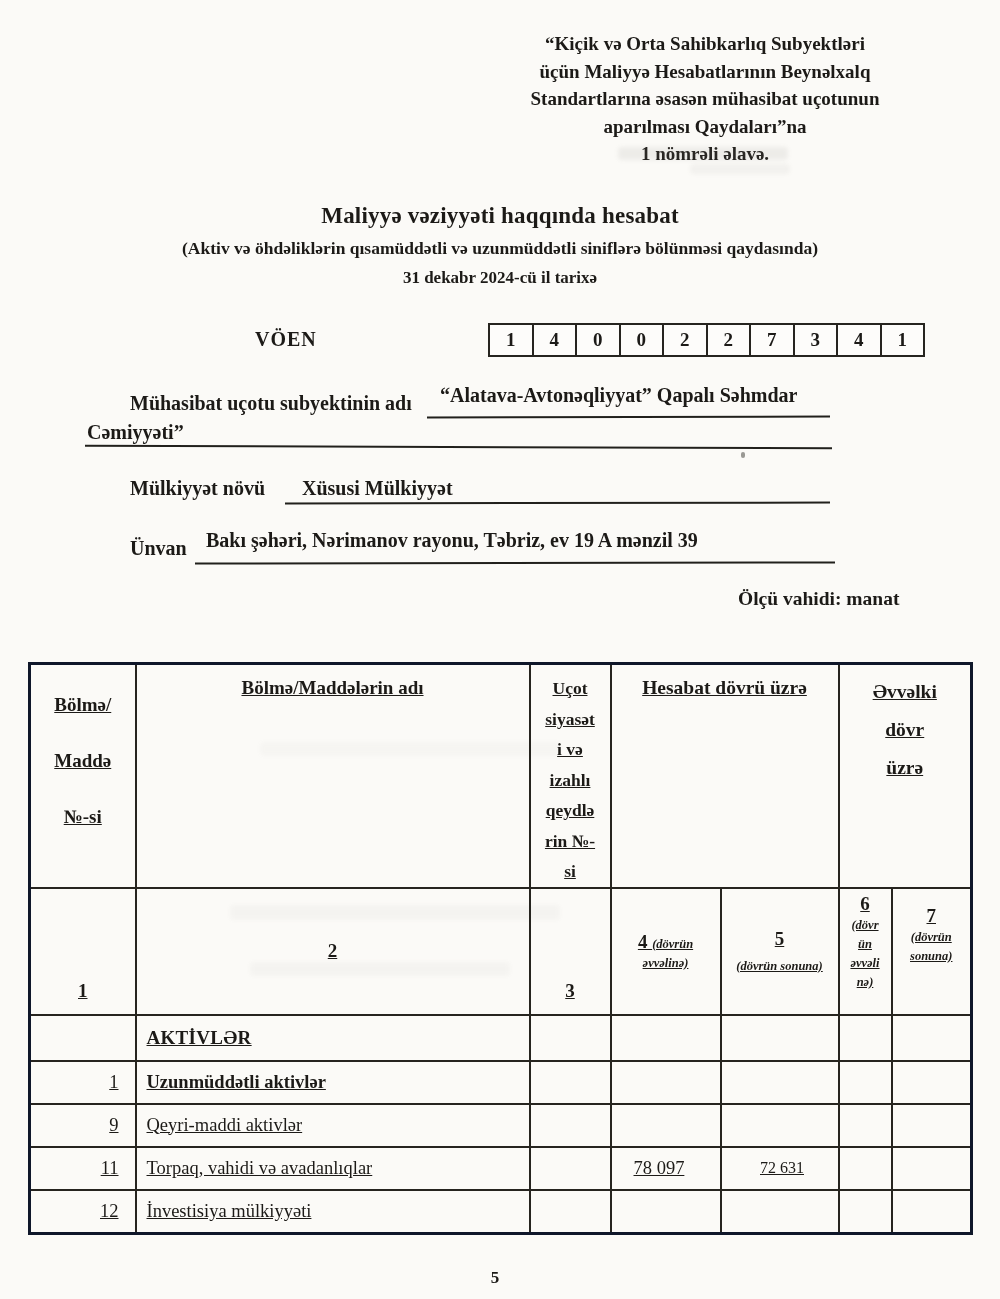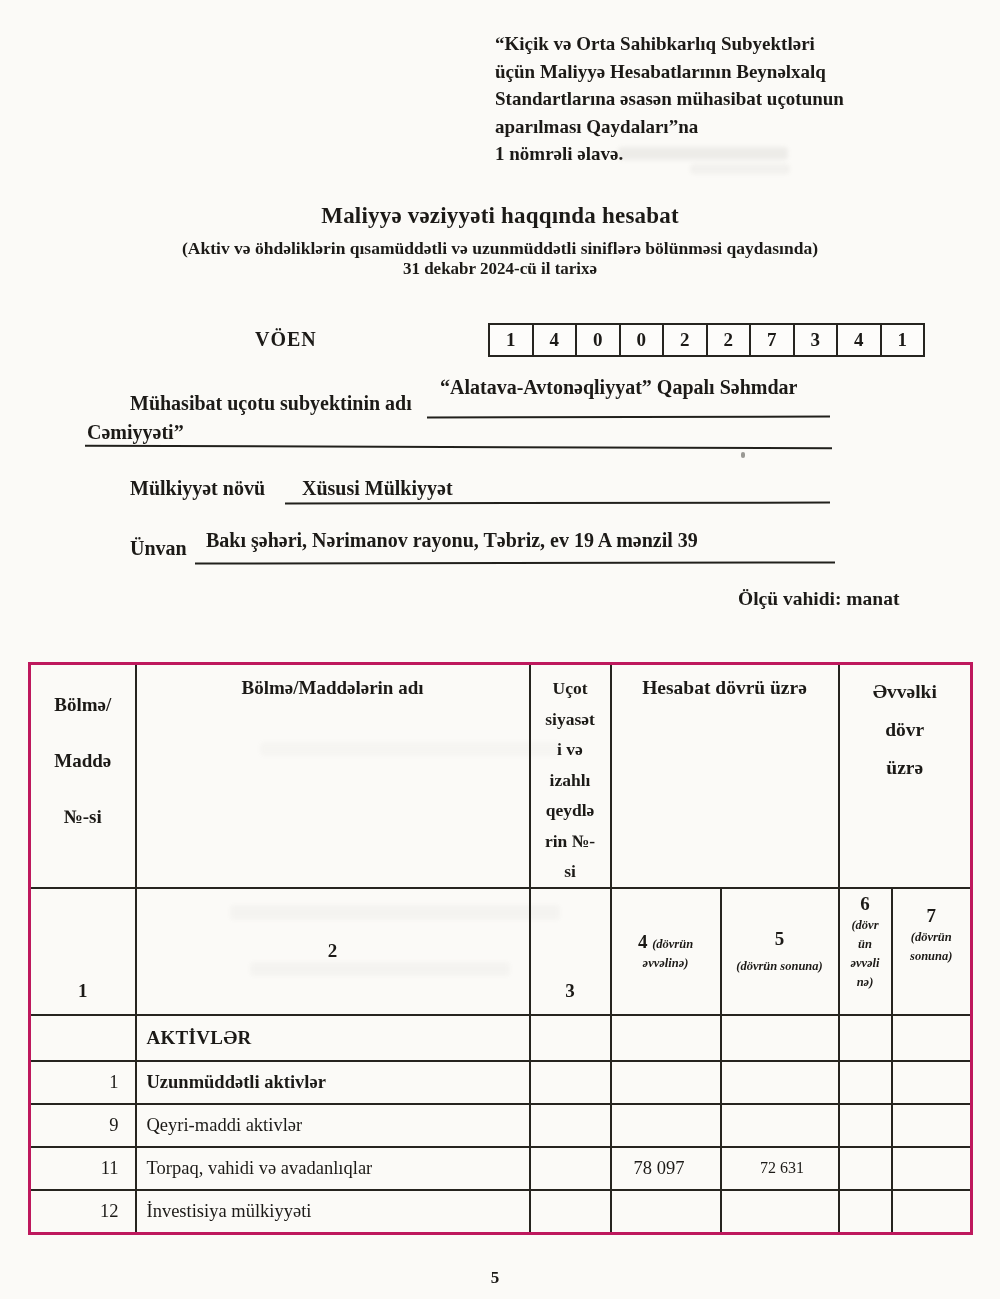--- a/index.html
+++ b/index.html
@@ -9,29 +9,29 @@
     margin:0 auto;
     background:#fbfaf7;
     font-family:"Liberation Serif", serif;
     color:#1c1a17;
     overflow:hidden;
   }
 
   
   .appendix-note {
     position:absolute; left:495px; top:30px; width:420px;
-    font-weight:bold; font-size:19px; line-height:27.5px;
+    text-align:center; font-weight:bold; font-size:19px; line-height:27.5px;
     white-space:pre-line;
   }
 
   
   .title-block { position:absolute; left:0; top:203px; width:1000px; text-align:center; }
   .doc-title   { font-size:23px; font-weight:bold; letter-spacing:.2px; }
   .doc-subtitle{ margin-top:9px; font-size:17.5px; font-weight:bold; }
-  .doc-date    { margin-top:0; font-size:17px; font-weight:bold; }
+  .doc-date    { margin-top:9px; font-size:17px; font-weight:bold; }
 
   
   .voen-label {
     position:absolute; left:255px; top:328px;
     font-size:20px; font-weight:bold; letter-spacing:1px;
   }
   .voen-boxes {
     position:absolute; left:488px; top:323px;
     display:flex; border:2px solid #26241f; background:#fdfcfa;
   }
@@ -51,21 +51,21 @@
 
   
   .report-table {
     position:absolute; left:28px; top:662px;
     border-collapse:collapse; table-layout:fixed; width:942px;
   }
   .report-table th, .report-table td {
     border:2px solid #26241f; padding:0; overflow:hidden;
     font-weight:normal;
   }
-  .report-table { border:3px solid #be185d; }
+  .report-table { border:3px solid #0f172a;text-decoration:underline; }
 
   th.h-col1 { vertical-align:top; padding-top:12px; text-align:center;
               font-size:19px; font-weight:bold; line-height:56px; white-space:pre-line; }
   th.h-col2 { vertical-align:top; padding-top:12px; text-align:center;
               font-size:19px; font-weight:bold; }
   th.h-col3 { vertical-align:top; padding-top:8px; text-align:center;
               font-size:17.5px; font-weight:bold; line-height:30.5px; white-space:pre-line; }
   th.h-rep  { vertical-align:top; padding-top:12px; text-align:center;
               font-size:19.5px; font-weight:bold; }
   th.h-prev { vertical-align:top; padding-top:8px; text-align:center;
@@ -136,21 +136,21 @@
     <div class="voen-cell">0</div>
     <div class="voen-cell">2</div>
     <div class="voen-cell">2</div>
     <div class="voen-cell">7</div>
     <div class="voen-cell">3</div>
     <div class="voen-cell">4</div>
     <div class="voen-cell">1</div>
   </div>
 
   <div class="field-label" style="left:130px; top:392px;">Mühasibat uçotu subyektinin adı</div>
-  <div class="field-value" style="left:440px; top:376px;">“Alatava-Avtonəqliyyat” Qapalı Səhmdar</div>
+  <div class="field-value" style="left:440px; top:384px;">“Alatava-Avtonəqliyyat” Qapalı Səhmdar</div>
   <div class="rule" style="left:427px; top:416px; width:403px; transform:rotate(-0.15deg);"></div>
   <div class="field-value" style="left:87px; top:421px;">Cəmiyyəti”</div>
   <div class="rule" style="left:85px; top:446px; width:747px; transform:rotate(0.2deg);"></div>
 
   <div class="field-label" style="left:130px; top:477px;">Mülkiyyət növü</div>
   <div class="field-value" style="left:302px; top:477px;">Xüsusi Mülkiyyət</div>
   <div class="rule" style="left:285px; top:502px; width:545px; transform:rotate(-0.1deg);"></div>
 
   <div class="field-label" style="left:130px; top:537px;">Ünvan</div>
   <div class="field-value" style="left:206px; top:529px;">Bakı şəhəri, Nərimanov rayonu, Təbriz,  ev 19 A mənzil 39</div>

